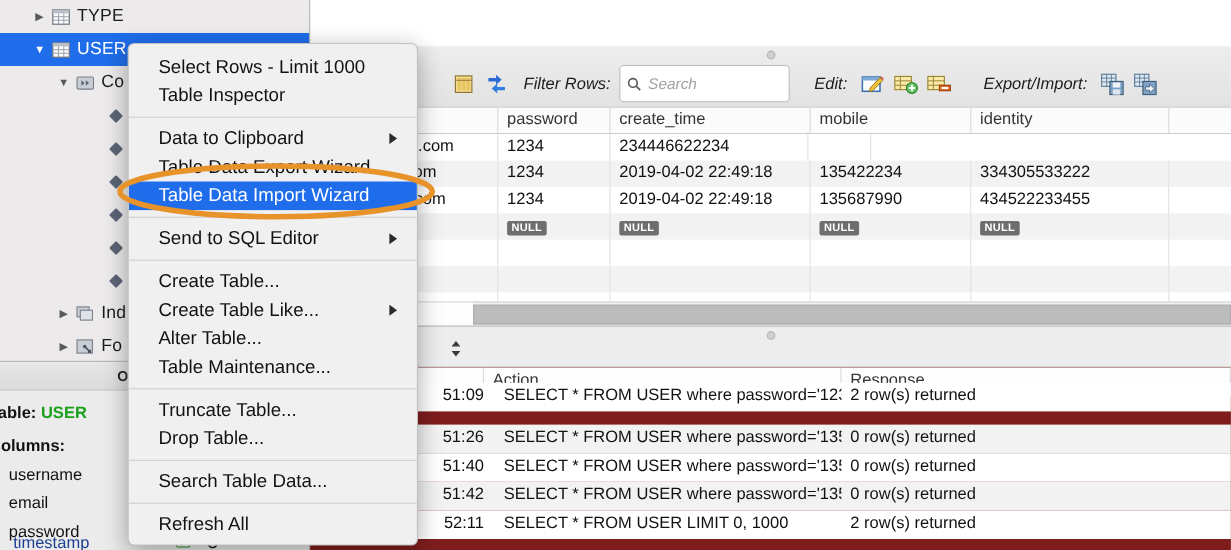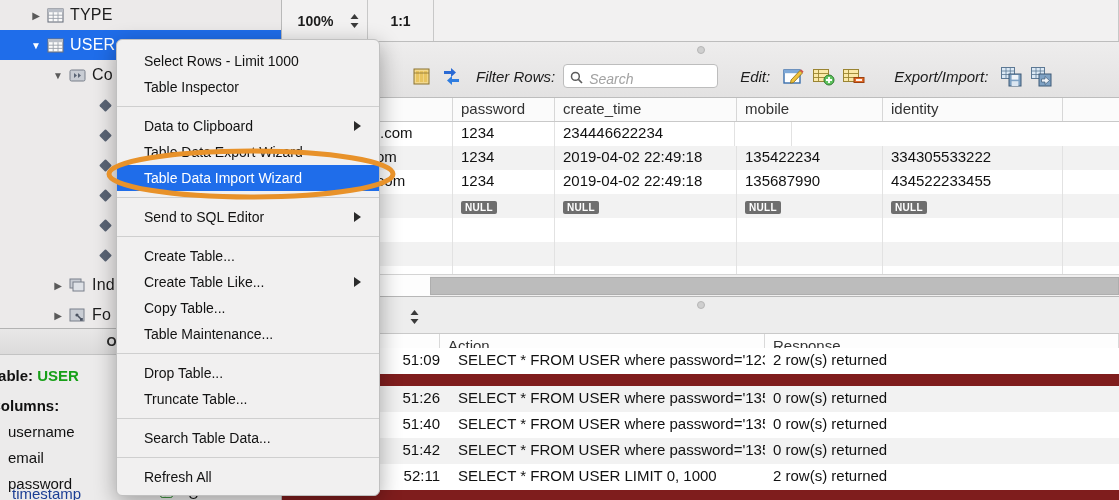--- a/index.html
+++ b/index.html
@@ -85,21 +85,21 @@
   #grabber {
     position:absolute; left:50%; top:4px; margin-left:-4px;
     width:8px; height:8px; border-radius:50%;
     background:#cfcfcf; border:1px solid #b6b6b6;
   }
   #tb-inner { position:absolute; left:0; top:14px; height:40px; display:flex; align-items:center; }
   .tb-btn { width:30px; height:28px; display:flex; align-items:center; justify-content:center; }
   .tb-lab { font-size:15px; color:#1d1d1d; margin:0 8px 0 10px; white-space:nowrap; }
   #filter-search {
     width:155px; height:24px; background:#fff; border:1px solid #bdbdbd; border-radius:4px;
-    display:flex; padding:6px 6px;
+    display:flex; align-items:center; padding:16px 6px;
   }
   #filter-search .ph { font-size:14px; color:#a2a2a2; margin-left:6px; }
 
   
   #grid {
     position:absolute; left:282px; top:98px; width:837px; height:176px;
     background:#fff; overflow:hidden;
   }
   .g-head {
     position:absolute; left:0; top:0; width:100%; height:24px;
@@ -168,21 +168,21 @@
   
   #ctxmenu {
     position:absolute; left:116px; top:39px; width:264px; height:457px;
     background:#f1f0f0;
     border:1px solid #c0c0c0; border-radius:6px;
     box-shadow:0 6px 22px rgba(0,0,0,.33);
     overflow:hidden; z-index:40;
   }
   .mi {
     position:relative; height:26px; display:flex; align-items:center;
-    padding-left:27px; font-size:14px; color:#121212; white-space:nowrap;
+    padding-left:27px; font-size:17px; color:#121212; white-space:nowrap;
   }
   .mi.hl { background:#1f6dea; color:#ffffff; }
   .mi .arrow {
     position:absolute; right:18px; top:50%; margin-top:-5px;
     width:0; height:0; border-left:7px solid #2b2b2b;
     border-top:5px solid transparent; border-bottom:5px solid transparent;
   }
   .msep { height:1px; background:#cfcfcf; margin:6px 0 6px 0; }
   .mpad-top { height:8px; }
 
@@ -319,35 +319,20 @@
       <div class="oi-line oi-bold" style="height:30px;line-height:34px;">Columns:</div>
       <div id="oi-columns">
           <div class="oi-col">username</div>
           <div class="oi-col">email</div>
           <div class="oi-col">password</div>
           <div class="oi-col">create_time</div>
         </div>
     </div>
   </div>
 
-  <div id="topbar">
-    <div class="seg" id="zoom-seg">
-      <span>100%</span>
-    </div>
-    <div id="zoom-stepper">
-      <svg class="ic" width="11" height="16" viewBox="0 0 11 16">
-        <path d="M5.5 1 L9.5 6 L1.5 6 Z" fill="#3a3a3a"></path>
-        <path d="M5.5 15 L9.5 10 L1.5 10 Z" fill="#3a3a3a"></path>
-      </svg>
-    </div>
-    <div class="seg" id="one-one-seg">
-      <span>1:1</span>
-    </div>
-    <div class="seg" id="rest-seg"></div>
-  </div>
 
   <div id="grid-toolbar">
     <div id="grabber"></div>
     <div id="tb-inner">
 
       <div style="width:124px;"></div>
 
       <div class="tb-btn">
         <svg class="ic" width="19" height="19" viewBox="0 0 19 19">
           <rect x="2" y="2" width="15" height="15" fill="#f3d98f" stroke="#8a7230"></rect>
@@ -603,31 +588,31 @@
       </div>
       <div class="msep"></div>
       <div class="mi">
         <span>Create Table...</span>
       </div>
       <div class="mi">
         <span>Create Table Like...</span>
         <span class="arrow"></span>
       </div>
       <div class="mi">
-        <span>Copy Table...</span>
+        <span>Alter Table...</span>
       </div>
       <div class="mi">
         <span>Table Maintenance...</span>
       </div>
       <div class="msep"></div>
       <div class="mi">
+        <span>Truncate Table...</span>
+      </div>
+      <div class="mi">
         <span>Drop Table...</span>
-      </div>
-      <div class="mi">
-        <span>Truncate Table...</span>
       </div>
       <div class="msep"></div>
       <div class="mi">
         <span>Search Table Data...</span>
       </div>
       <div class="msep"></div>
       <div class="mi">
         <span>Refresh All</span>
       </div>
     </div>

